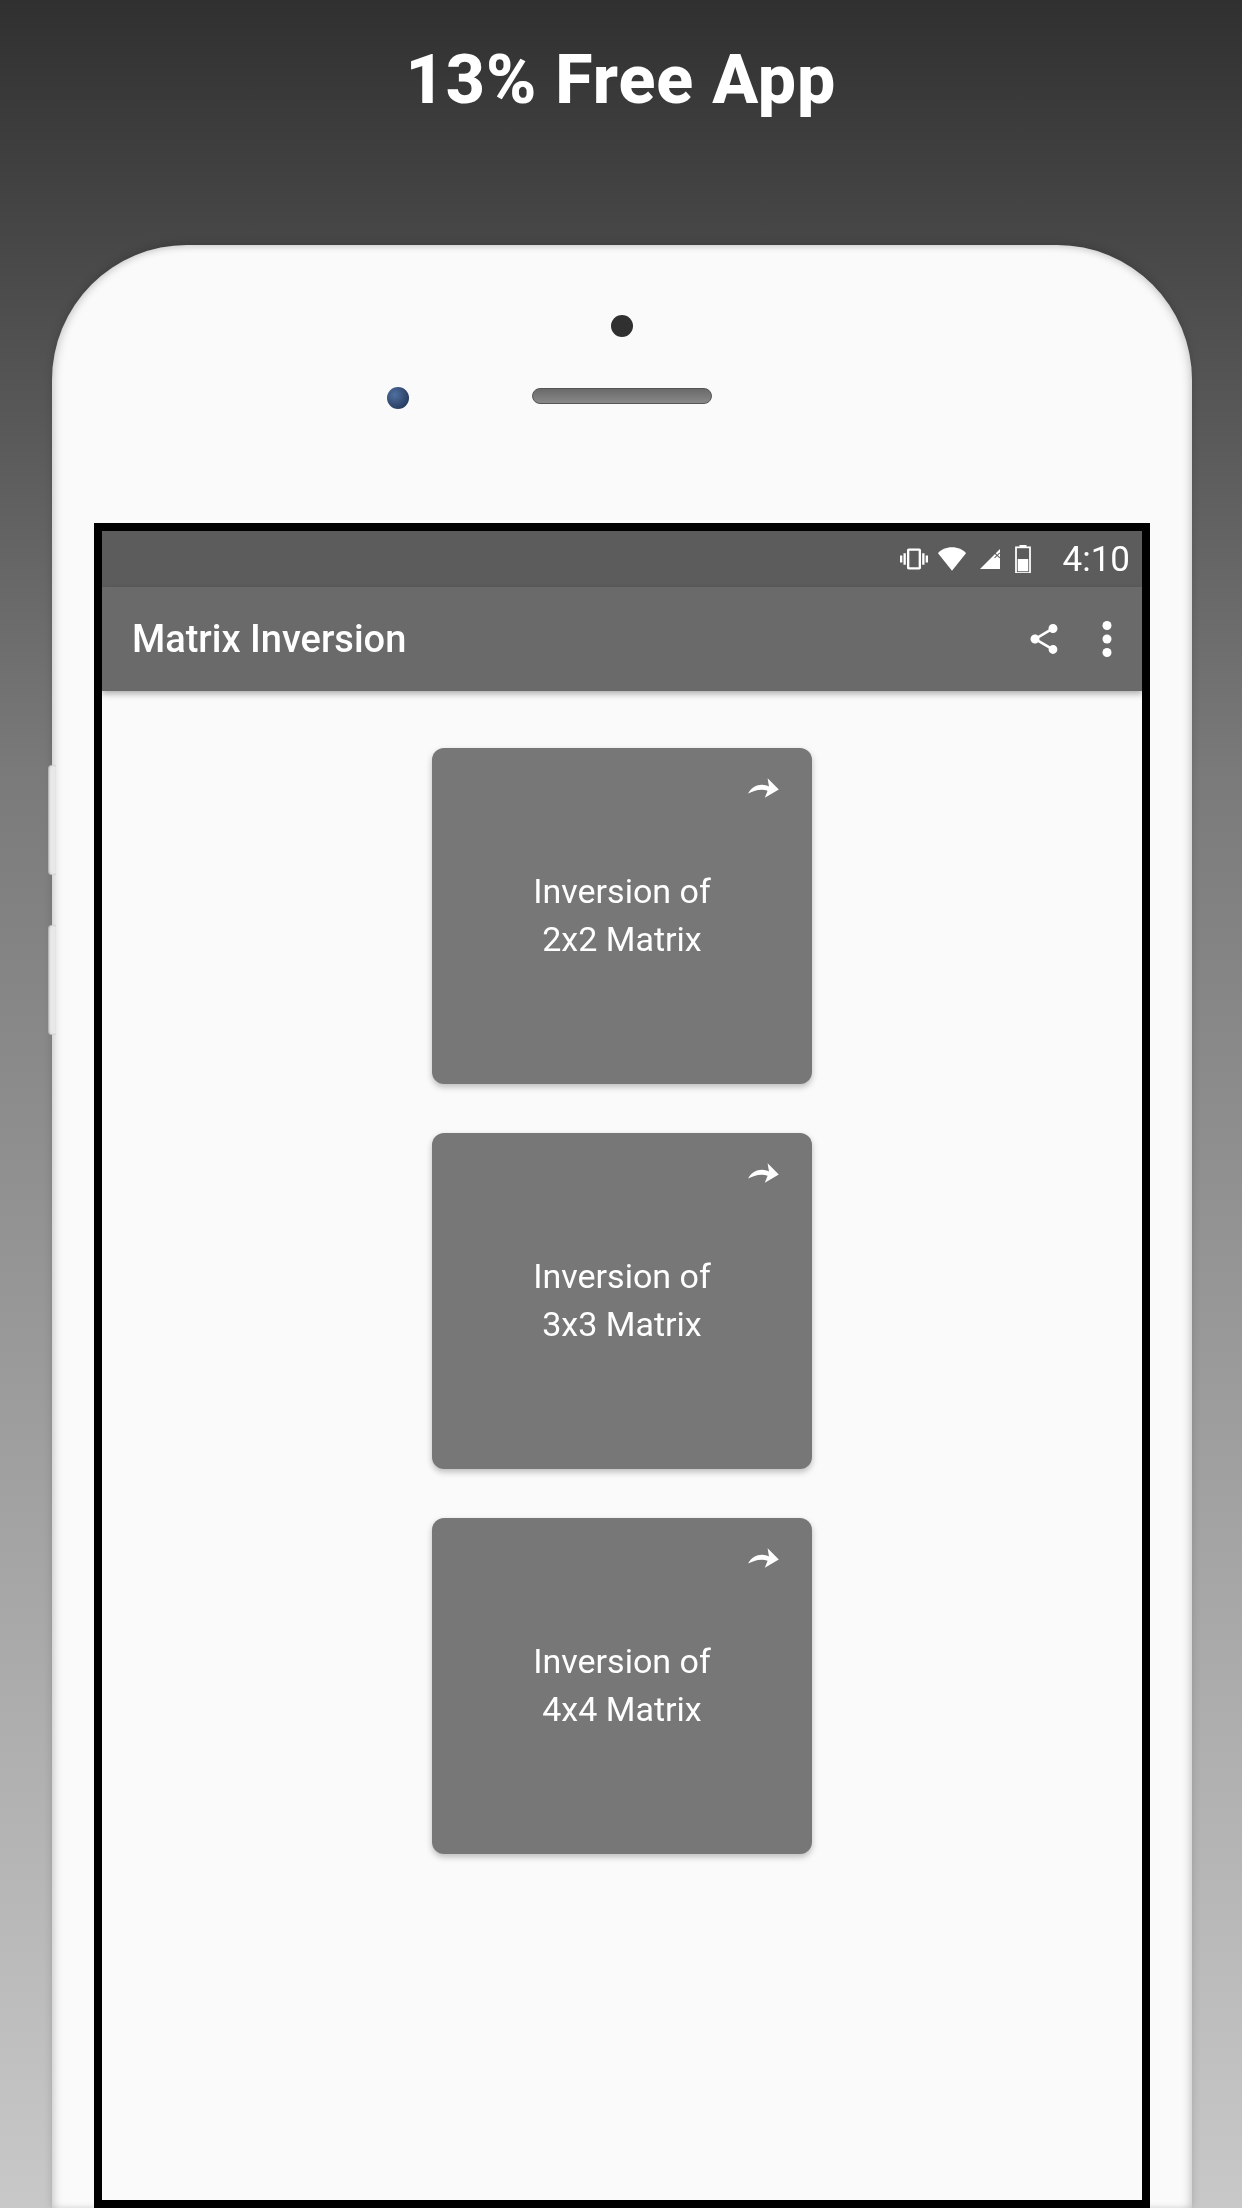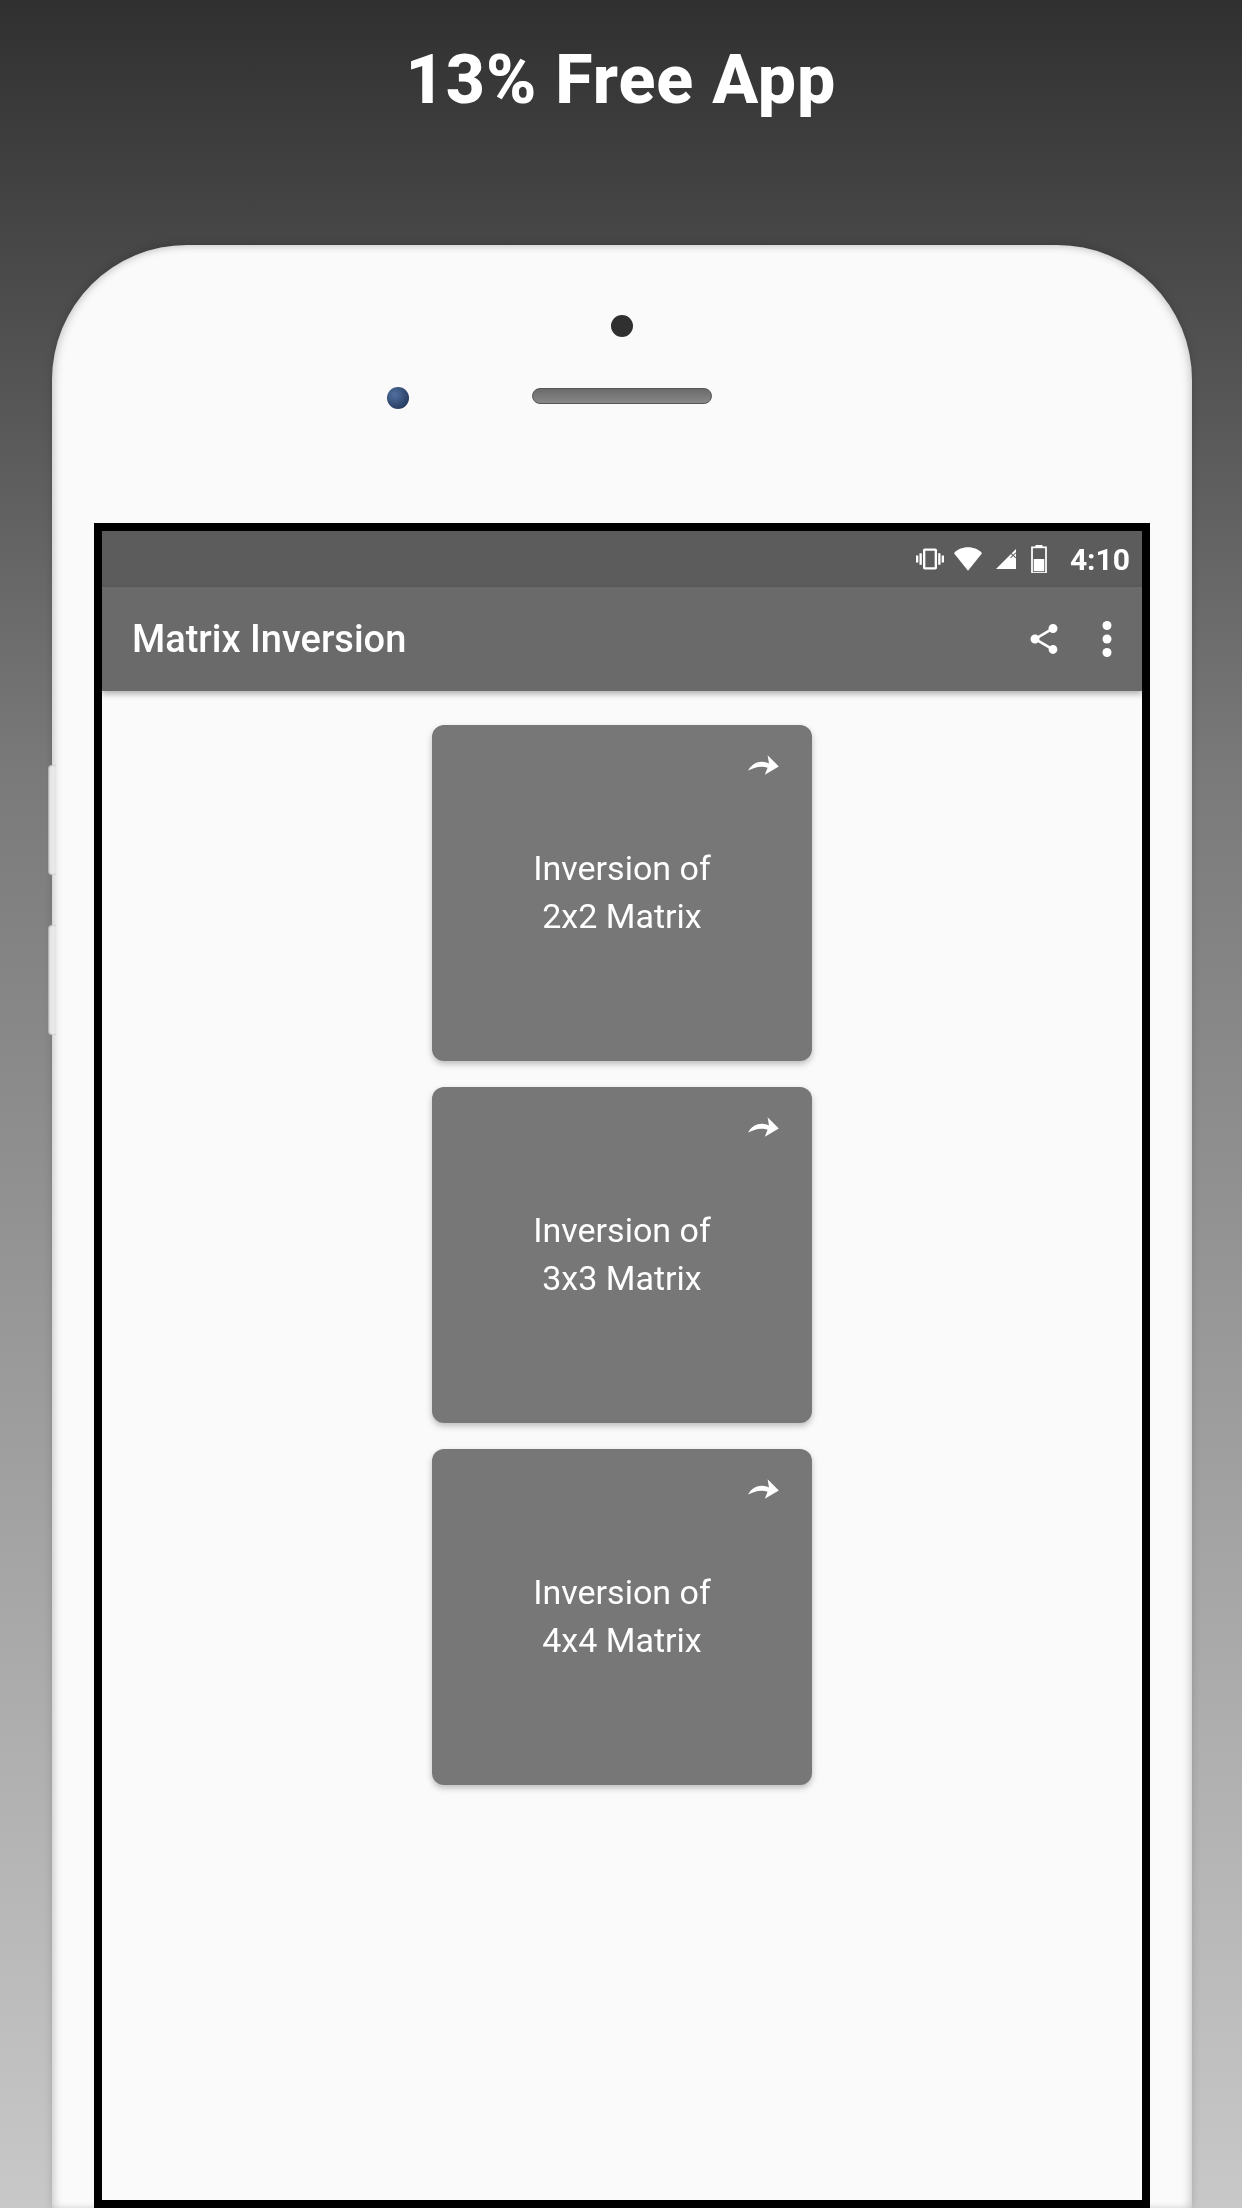--- a/index.html
+++ b/index.html
@@ -93,23 +93,22 @@
       font-size: 28px;
     }
     
     .status-icon {
       display: inline-flex;
       align-items: center;
       justify-content: center;
     }
     
     .status-time {
-      font-size: 30px;
-      margin-left: 12px;
-      font-weight: bold;
+      font-size: 35px;
+      margin-left: 21px;
     }
     
     .app-header {
       height: 104px;
       background: #6a6a6a;
       display: flex;
       align-items: center;
       padding: 0 30px;
       box-shadow: 0 3px 6px rgba(0,0,0,0.3);
       position: relative;
@@ -151,20 +150,21 @@
       width: 380px;
       height: 336px;
       background: #777777;
       border-radius: 12px;
       position: relative;
       display: flex;
       align-items: center;
       justify-content: center;
       cursor: pointer;
       box-shadow: 0 3px 6px rgba(0,0,0,0.25);
+      margin-top: 23px;
     }
     
     .card-arrow {
       position: absolute;
       top: 26px;
       right: 32px;
       color: #ffffff;
     }
     
     .card-text {

